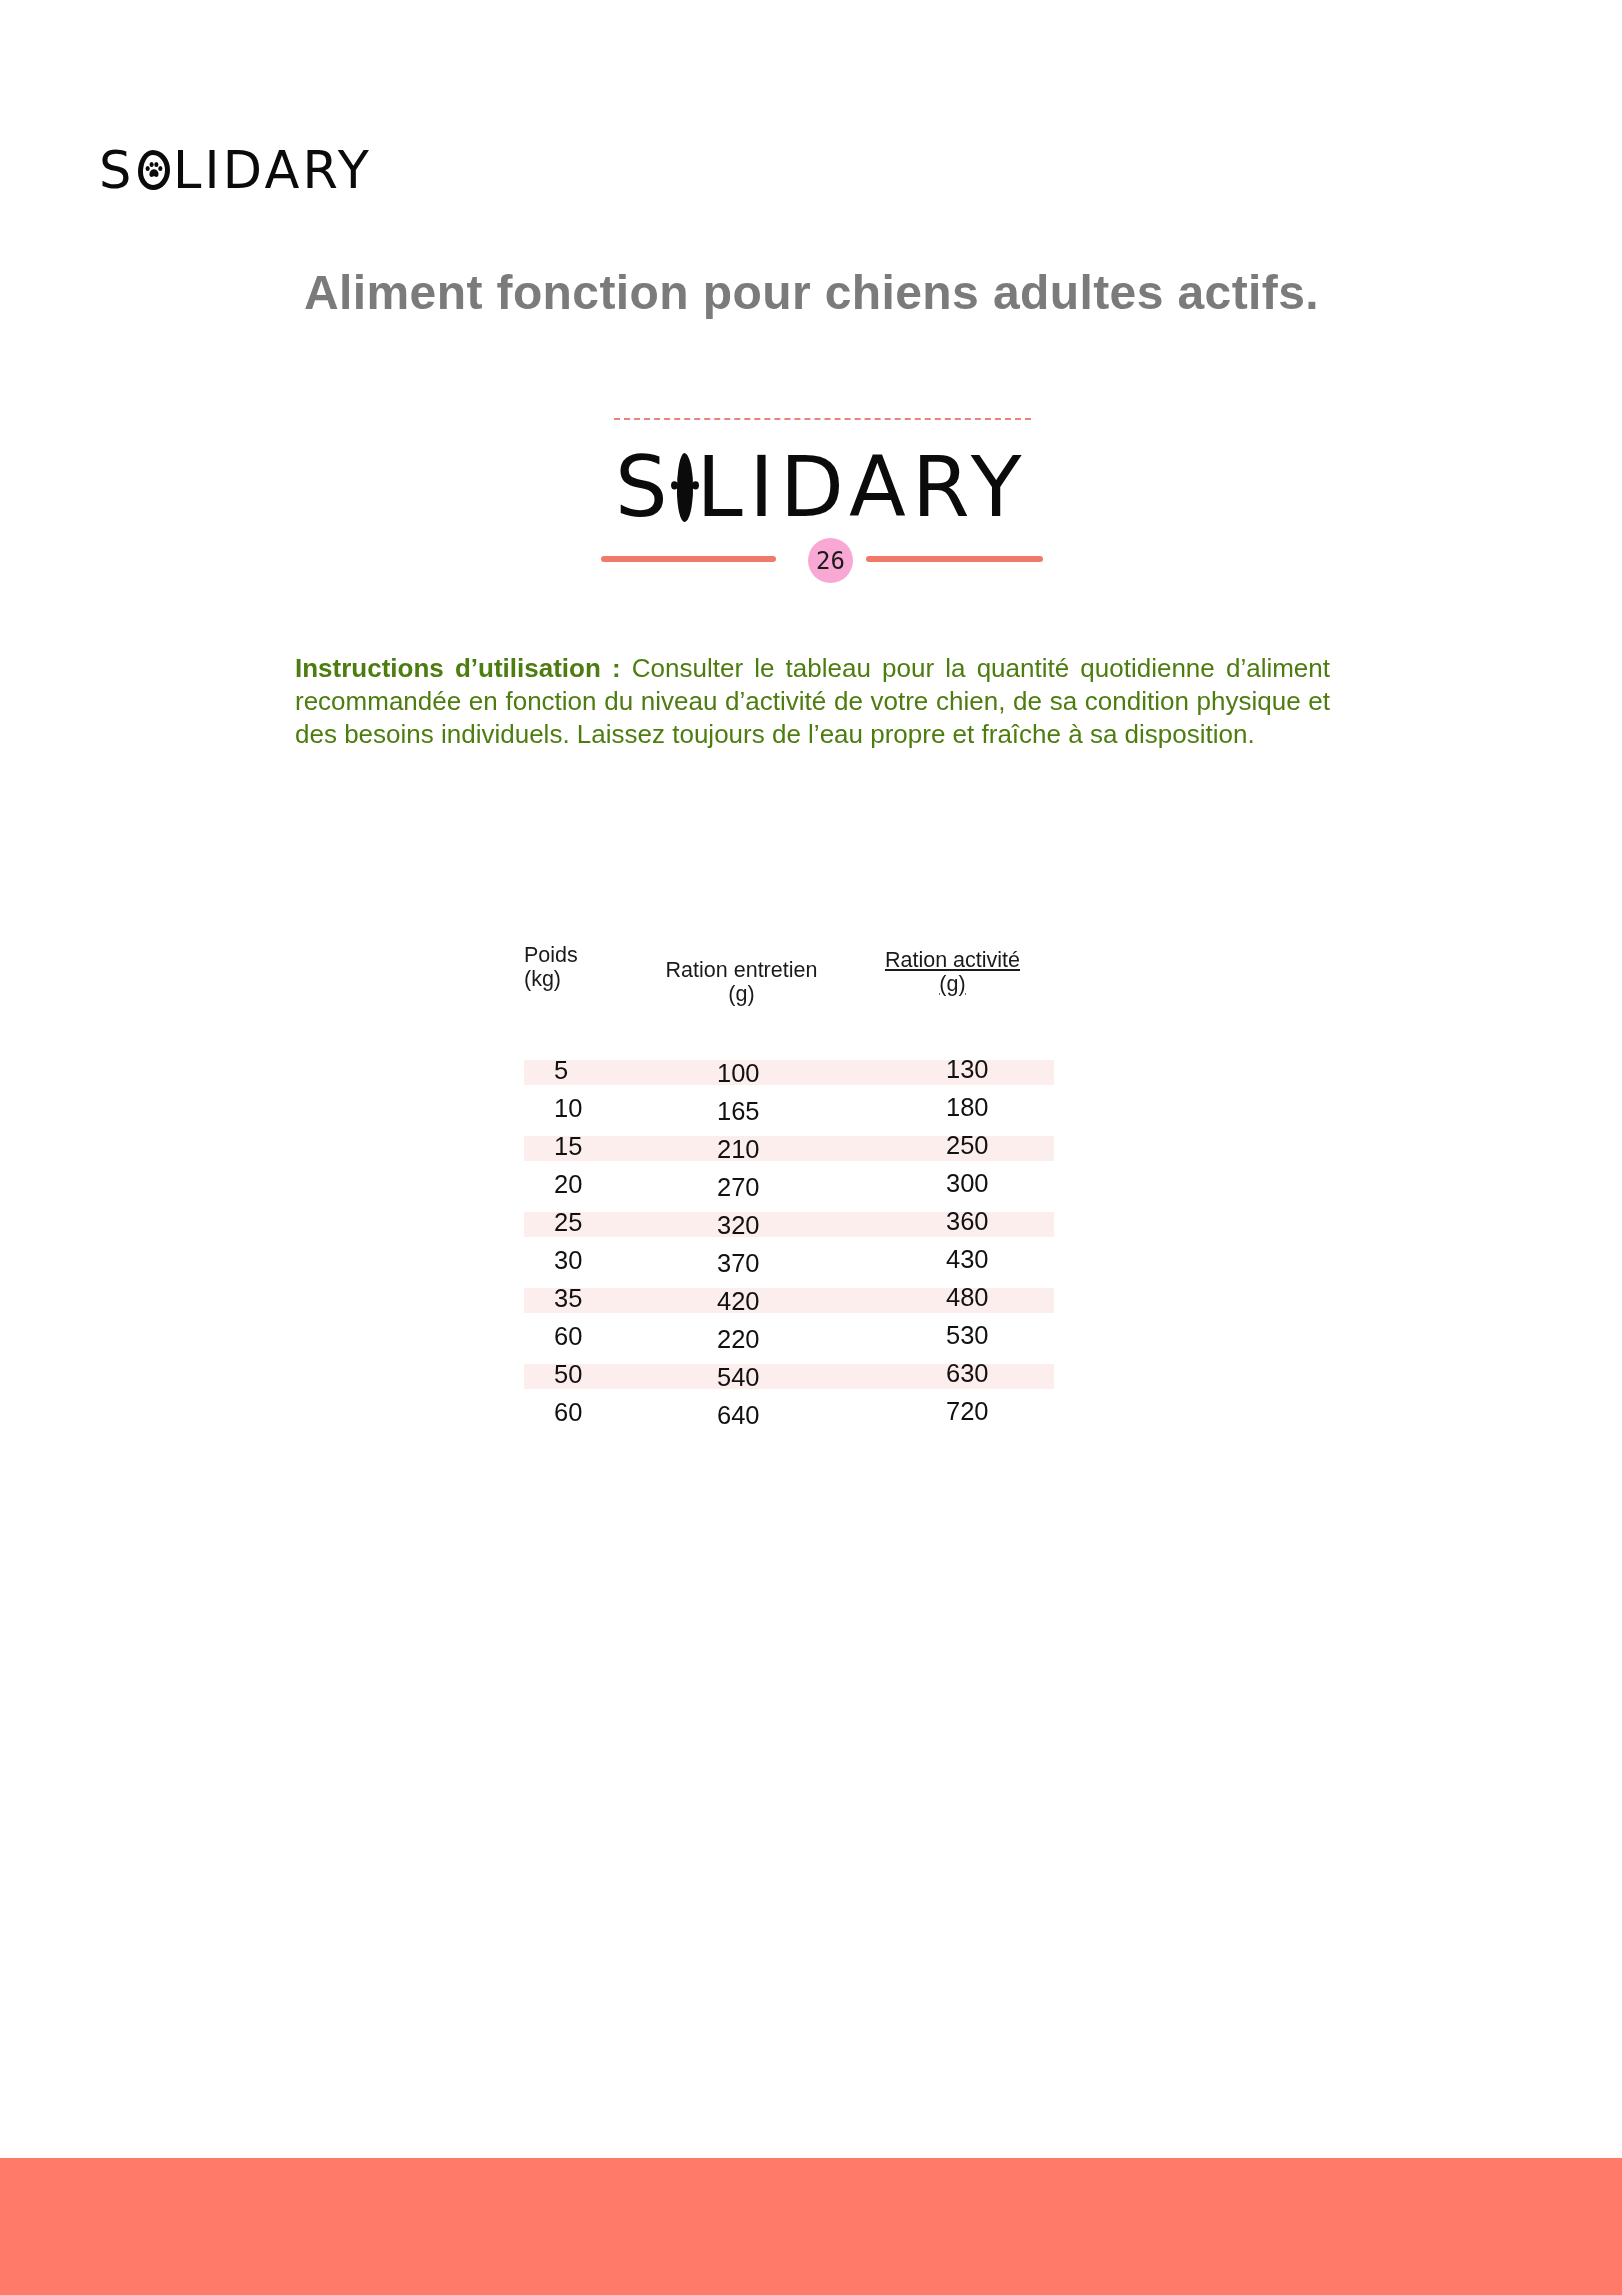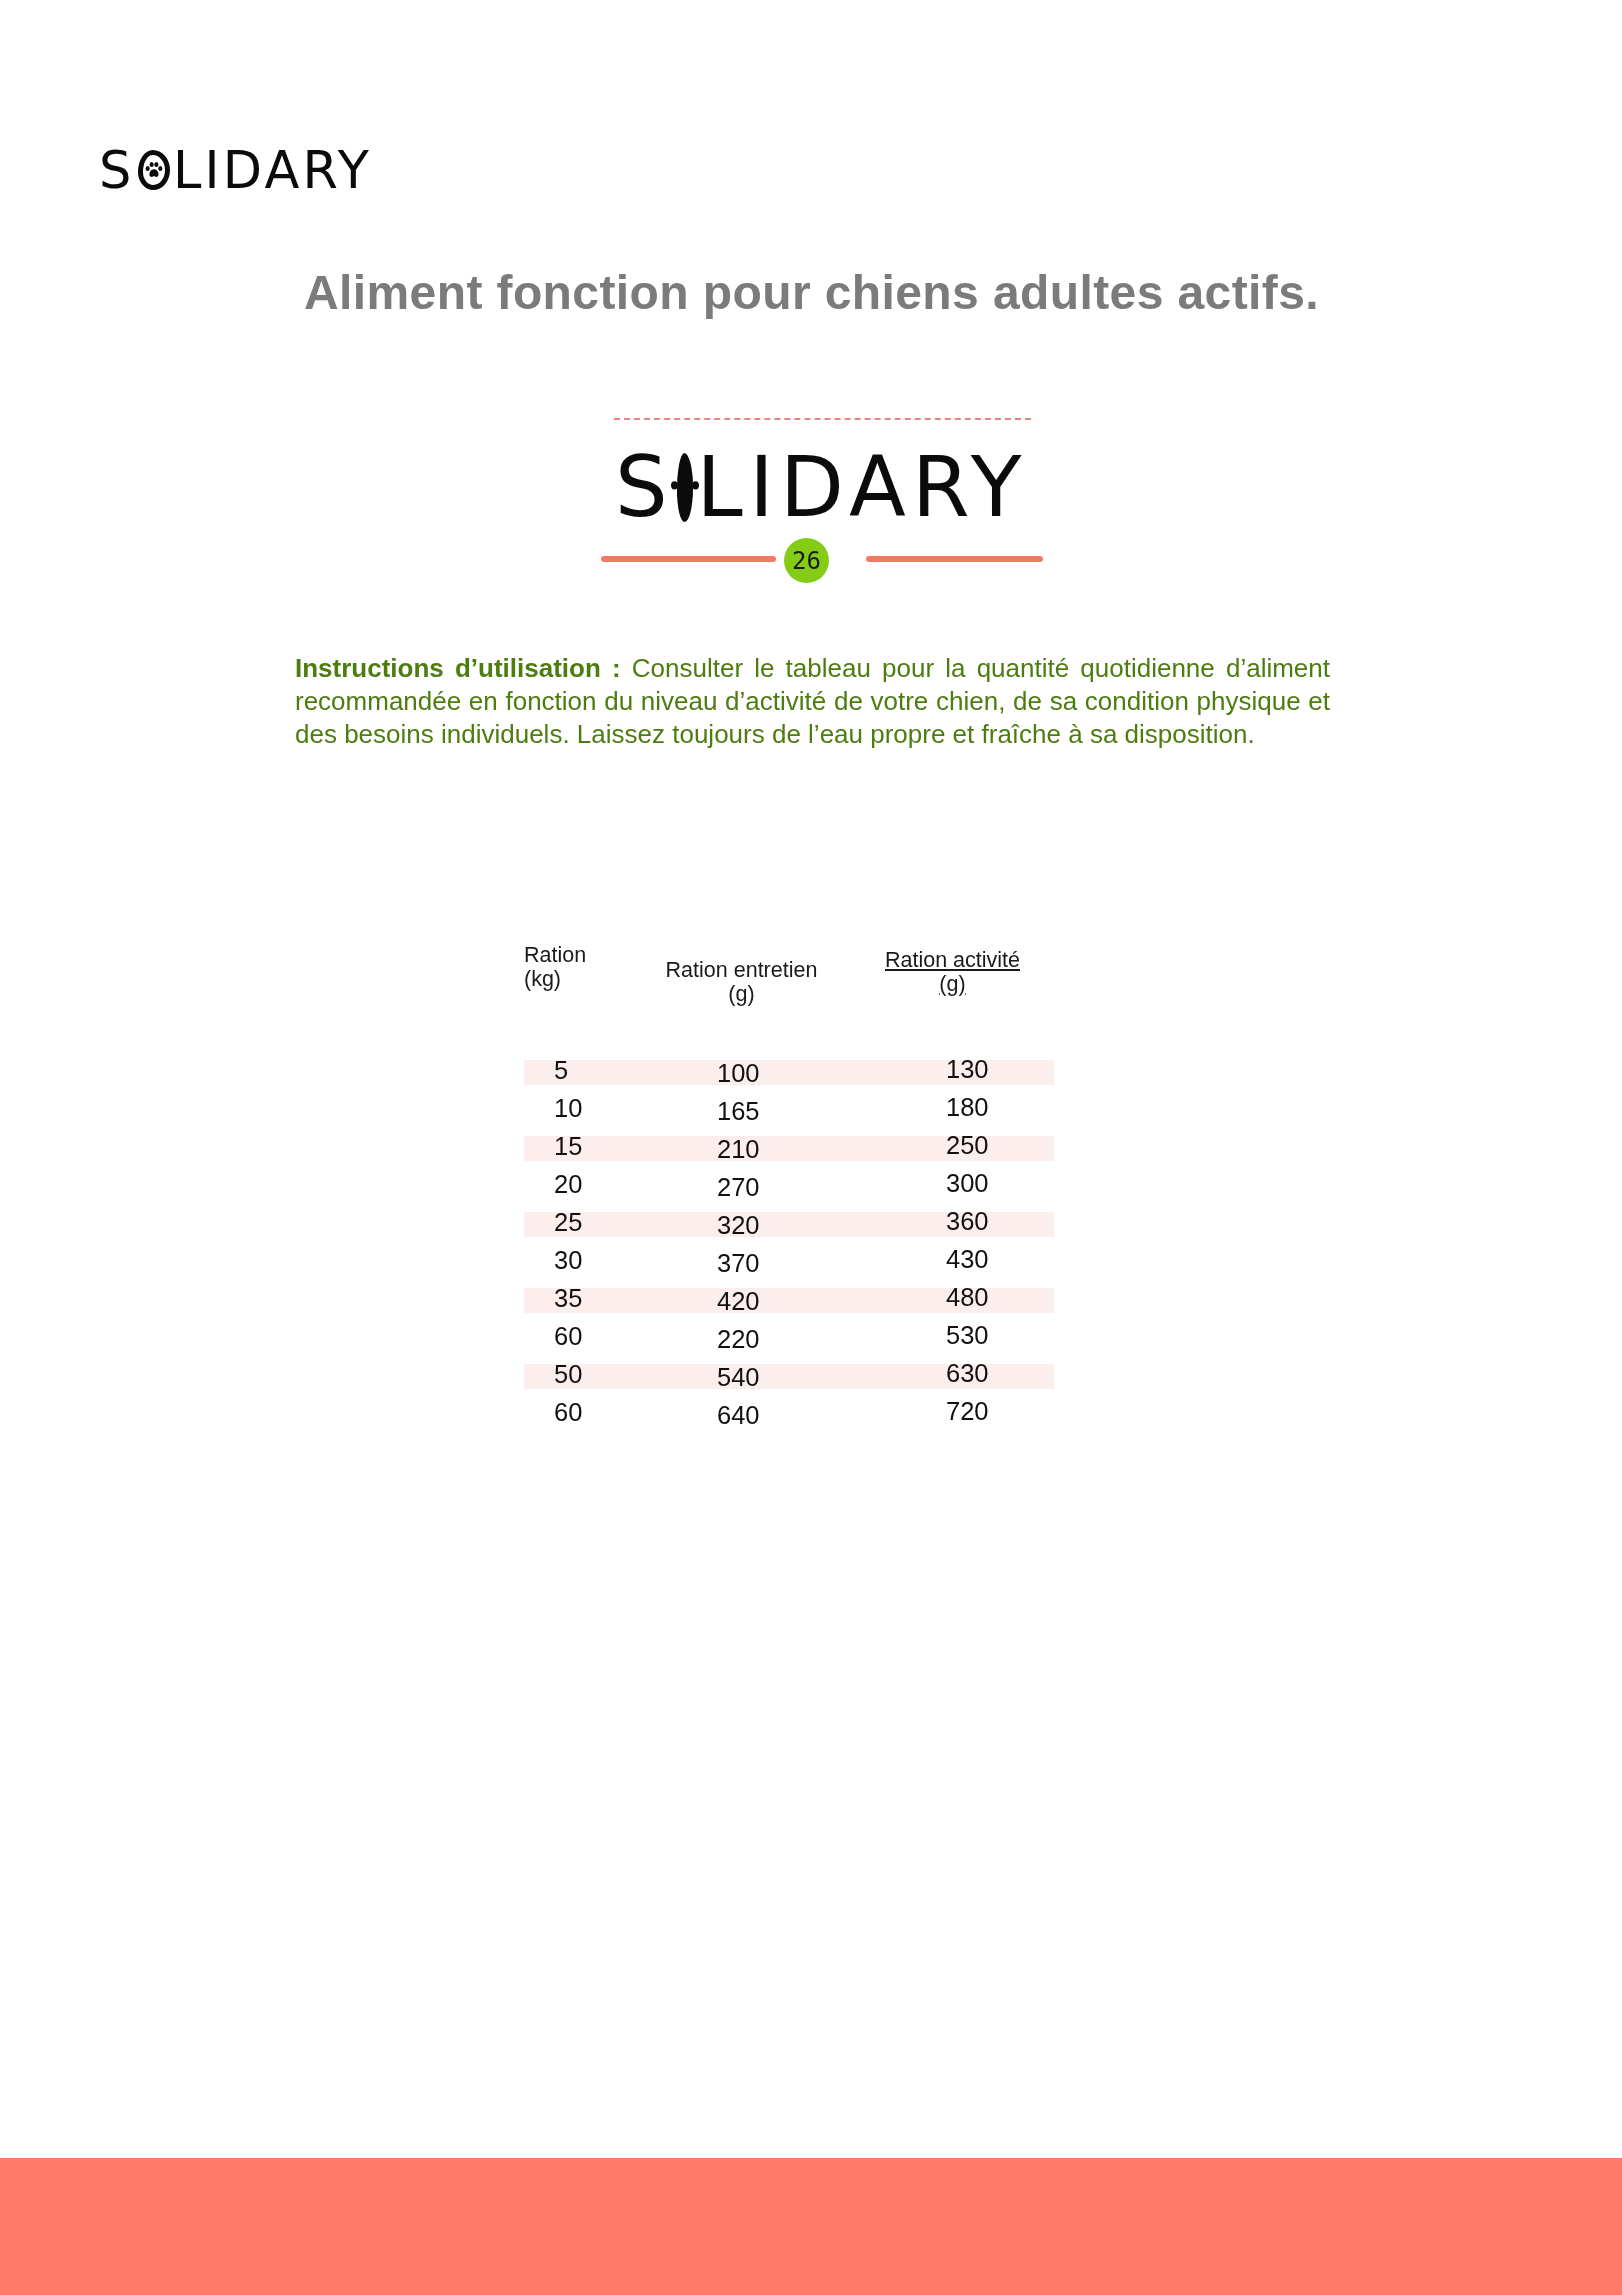--- a/index.html
+++ b/index.html
@@ -76,25 +76,25 @@
     position: absolute;
     top: 142px;
     height: 5.6px;
     background: #f07a68;
     border-radius: 3.2px;
   }
   .swash.left { left: 3.2px; width: 175px; }
   .swash.right { left: 268px; width: 177px; }
   .badge {
     position: absolute;
-    left: 186px;
+    left: 210px;
     top: 124px;
     width: 45px; height: 45px;
     border-radius: 50%;
-    background: #84cc16;
+    background: #f9a8d4;
     display: flex; align-items: center; justify-content: center;
     font-family: "DejaVu Sans Mono", monospace;
     font-size: 24px;
     color: #1a1a1a;
   }
   .instructions {
     position: absolute;
     left: 295px;
     top: 652px;
     width: 1035px;
@@ -186,21 +186,21 @@
   <div class="swash right"></div>
 </div>
 
 <p class="instructions" style="margin:0;">
   <b>Instructions d’utilisation :</b><span> Consulter le tableau pour la quantité quotidienne d’aliment recommandée en fonction du niveau d’activité de votre chien, de sa condition physique et des besoins individuels. Laissez toujours de l’eau propre et fraîche à sa disposition.</span>
 </p>
 
 <div class="table-wrap">
   <div class="thead">
     <div class="th c0">
-      <div>Ration</div>
+      <div>Poids</div>
       <div>(kg)</div>
     </div>
     <div class="th c1">
       <div>Ration entretien</div>
       <div>(g)</div>
     </div>
     <div class="th c2">
       <div>Ration activité</div>
       <div>(g)</div>
     </div>

